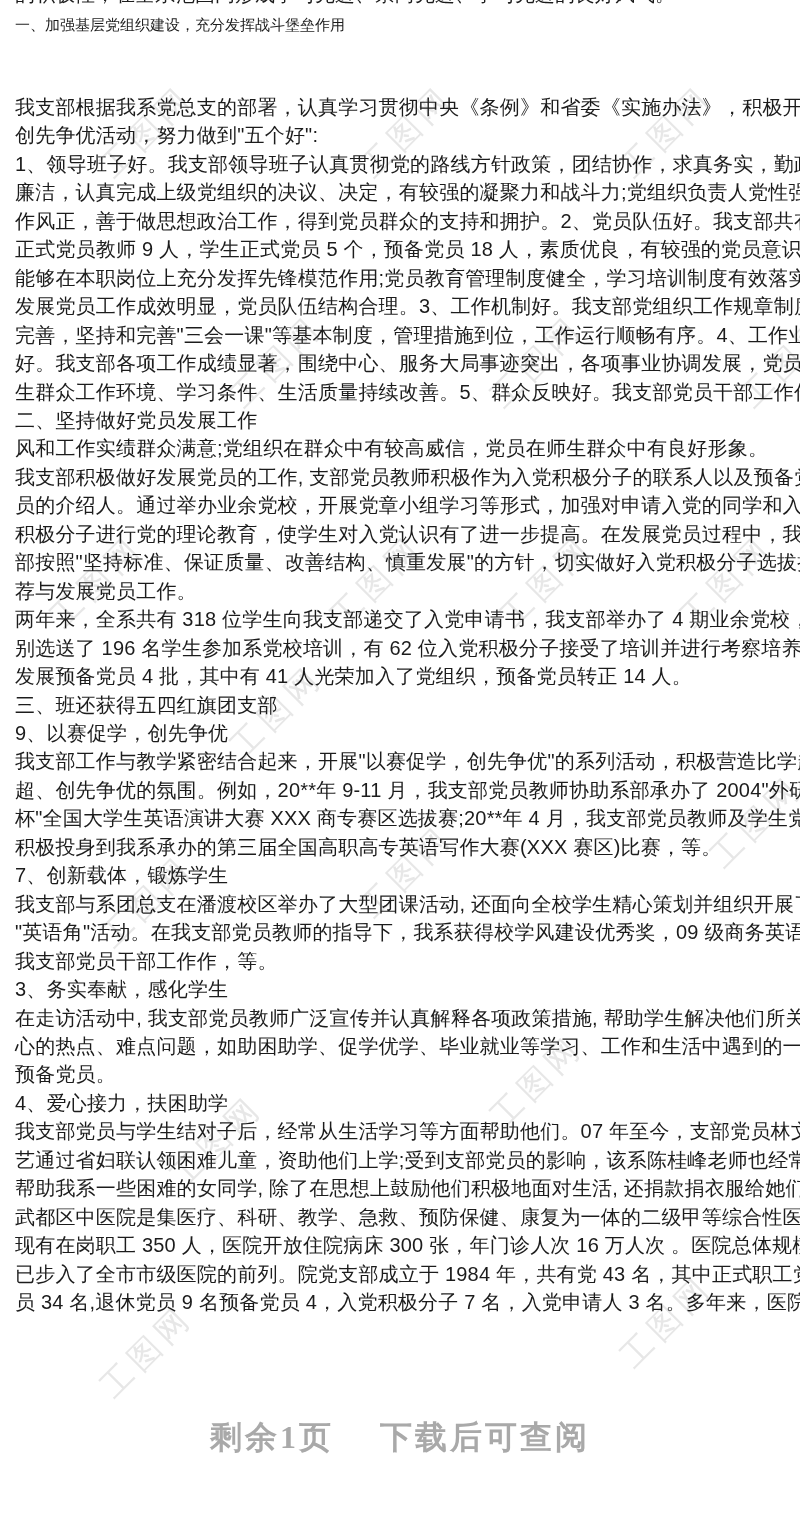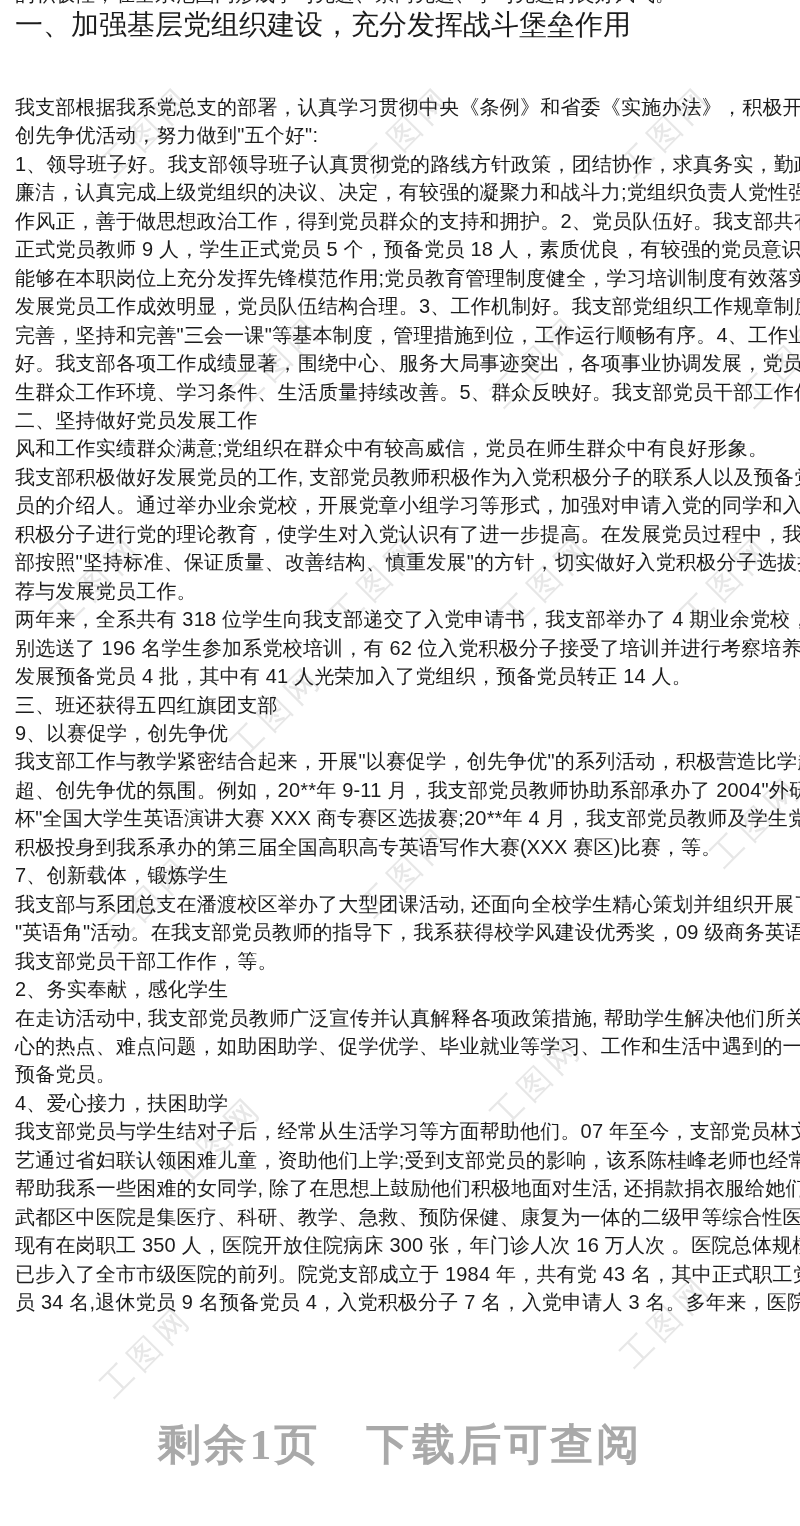--- a/index.html
+++ b/index.html
@@ -41,21 +41,21 @@
     overflow: hidden;
   }
   .top-clip span {
     display: block;
     font-size: 20px;
     line-height: 30px;
     margin-top: -21px;
     white-space: nowrap;
   }
   .heading-line {
-    font-size: 28px;
+    font-size: 15px;
     line-height: 31px;
     white-space: nowrap;
   }
   .spacer {
     height: 53px;
   }
   .doc-line {
     font-size: 20px;
     line-height: 28.45px;
     min-height: 28.45px;
@@ -64,21 +64,21 @@
   }
   .footer {
     position: absolute;
     left: 0;
     right: 0;
     top: 1416px;
     text-align: center;
     z-index: 1;
     font-family: "Liberation Serif", "DejaVu Serif", serif;
     font-weight: 700;
-    font-size: 43px;
+    font-size: 32px;
     color: #a9a9a9;
     letter-spacing: 3px;
   }
   .footer .gap {
     display: inline-block;
     width: 46px;
   }
 </style>
 </head>
 <body>
@@ -137,21 +137,21 @@
         <div class="doc-line">三、班还获得五四红旗团支部</div>
         <div class="doc-line">9、以赛促学，创先争优</div>
         <div class="doc-line">我支部工作与教学紧密结合起来，开展"以赛促学，创先争优"的系列活动，积极营造比学赶</div>
         <div class="doc-line">超、创先争优的氛围。例如，20**年 9-11 月，我支部党员教师协助系部承办了 2004"外研</div>
         <div class="doc-line">杯"全国大学生英语演讲大赛 XXX 商专赛区选拔赛;20**年 4 月，我支部党员教师及学生党员</div>
         <div class="doc-line">积极投身到我系承办的第三届全国高职高专英语写作大赛(XXX 赛区)比赛，等。</div>
         <div class="doc-line">7、创新载体，锻炼学生</div>
         <div class="doc-line">我支部与系团总支在潘渡校区举办了大型团课活动, 还面向全校学生精心策划并组织开展了</div>
         <div class="doc-line">"英语角"活动。在我支部党员教师的指导下，我系获得校学风建设优秀奖，09 级商务英语 2</div>
         <div class="doc-line">我支部党员干部工作作，等。</div>
-        <div class="doc-line">2、务实奉献，感化学生</div>
+        <div class="doc-line">3、务实奉献，感化学生</div>
         <div class="doc-line">在走访活动中, 我支部党员教师广泛宣传并认真解释各项政策措施, 帮助学生解决他们所关</div>
         <div class="doc-line">心的热点、难点问题，如助困助学、促学优学、毕业就业等学习、工作和生活中遇到的一切</div>
         <div class="doc-line">预备党员。</div>
         <div class="doc-line">4、爱心接力，扶困助学</div>
         <div class="doc-line">我支部党员与学生结对子后，经常从生活学习等方面帮助他们。07 年至今，支部党员林文</div>
         <div class="doc-line">艺通过省妇联认领困难儿童，资助他们上学;受到支部党员的影响，该系陈桂峰老师也经常</div>
         <div class="doc-line">帮助我系一些困难的女同学, 除了在思想上鼓励他们积极地面对生活, 还捐款捐衣服给她们，</div>
         <div class="doc-line">武都区中医院是集医疗、科研、教学、急救、预防保健、康复为一体的二级甲等综合性医院，</div>
         <div class="doc-line">现有在岗职工 350 人，医院开放住院病床 300 张，年门诊人次 16 万人次 。医院总体规模</div>
         <div class="doc-line">已步入了全市市级医院的前列。院党支部成立于 1984 年，共有党 43 名，其中正式职工党</div>

